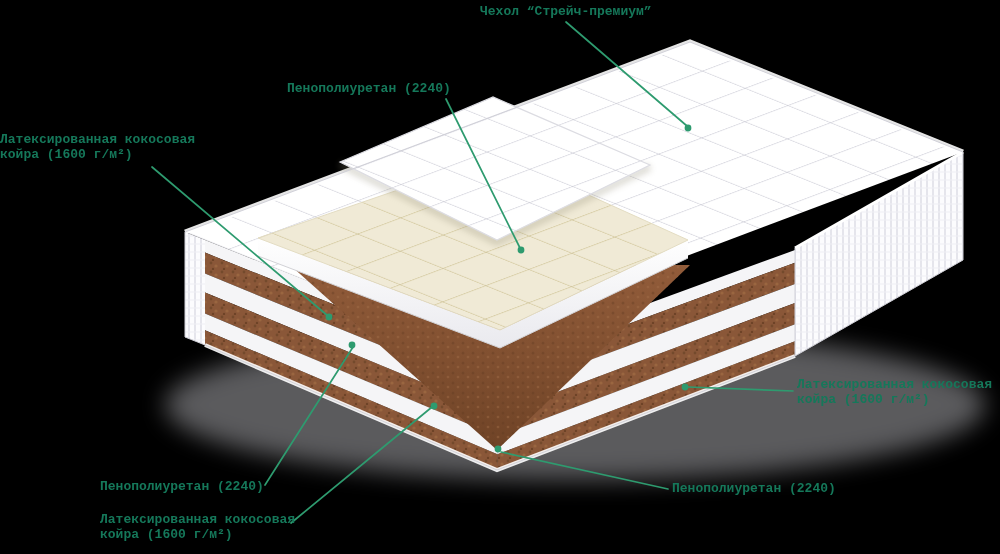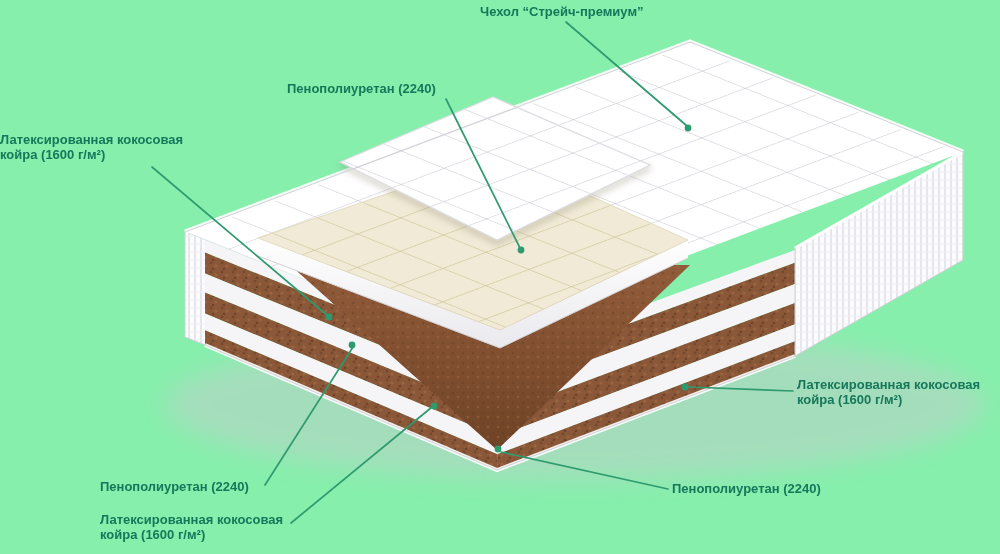--- a/index.html
+++ b/index.html
@@ -1,21 +1,21 @@
 <!DOCTYPE html>
 <html style="--label-green: #15785A; --line-green: #2E9B6F; --coir-brown: #8A5738; --foam-cream: #F0EAD6;"><head>
 <meta charset="utf-8">
 <style>
   html,body{margin:0;padding:0;background:#ffffff;}
   .stage{
     position:relative;
     width:1000px;height:554px;
     overflow:hidden;
-    background:#86efac;
-    font-family:Liberation Sans, sans-serif;
+    background:#000000;
+    font-family:Liberation Mono, monospace;
   }
   .stage svg{position:absolute;left:0;top:0;}
   .label{
     position:absolute;
     font-weight:700;
     font-size:13px;
     line-height:1.18;
     color:var(--label-green,#15785A);
     white-space:pre-line;
   }

